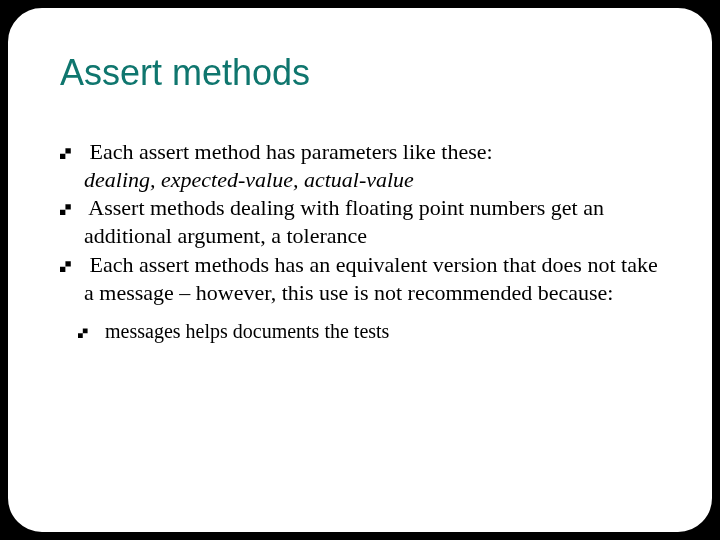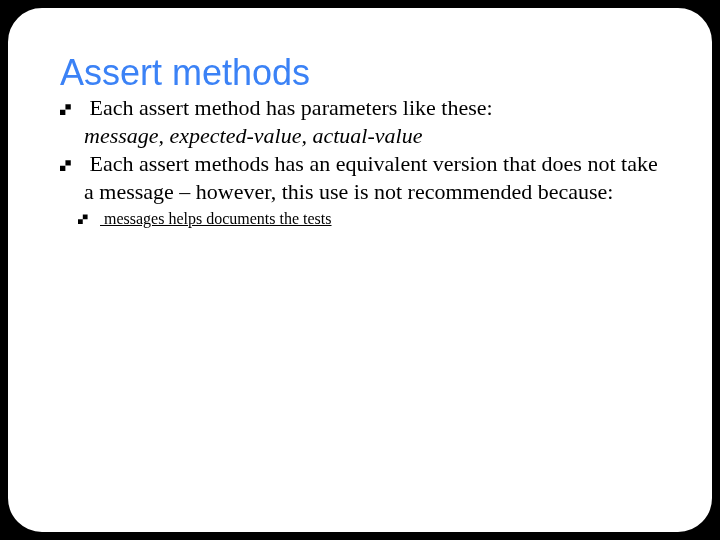--- a/index.html
+++ b/index.html
@@ -22,21 +22,22 @@
     height: 528px;
     background: #fff;
     border: 2px solid #000;
     border-radius: 36px;
     padding: 44px 52px 30px 52px;
   }
   .title {
     font-family: Arial, Helvetica, sans-serif;
     font-size: 36px;
     font-weight: 400;
-    color: #3b82f6;
+    color: #0f766e;
+    margin-bottom: 44px;
   }
   .content {
     font-size: 22px;
     line-height: 1.28;
     color: #000;
   }
   .bullet-l1 {
     padding-left: 24px;
     text-indent: -24px;
     margin-bottom: 0;
@@ -49,24 +50,23 @@
     width: 24px;
     text-indent: 0;
   }
   .cont-l1 {
     padding-left: 24px;
   }
   .italic {
     font-style: italic;
   }
   .sublist {
-    margin-top: 2px;
+    margin-top: 12px;
     padding-left: 18px;
-    font-size: 16px;
-    text-decoration: underline;
+    font-size: 20px;
   }
   .bullet-l2 {
     padding-left: 22px;
     text-indent: -22px;
   }
   .bullet-l2::before {
     content: "\1F67E";
     font-family: "Segoe UI Symbol", "Apple Symbols", serif;
     font-size: 16px;
     display: inline-block;
@@ -78,22 +78,25 @@
 <body>
 
 <div class="slide">
   <h1 class="title">Assert methods</h1>
 
   <div class="content">
 
     <div class="bullet-l1">
       <span>Each assert method has parameters like these:</span>
     </div>
-    <div class="cont-l1 italic">message, expected-value, actual-value</div>
+    <div class="cont-l1 italic">dealing, expected-value, actual-value</div>
 
+    <div class="bullet-l1">
+      <span>Assert methods dealing with floating point numbers get an additional argument, a tolerance</span>
+    </div>
 
     <div class="bullet-l1">
       <span>Each assert methods has an equivalent version that does not take a message – however, this use is not recommended because:</span>
     </div>
 
     <div class="sublist">
       <div class="bullet-l2">
         <span>messages helps documents the tests</span>
       </div>
     </div>

